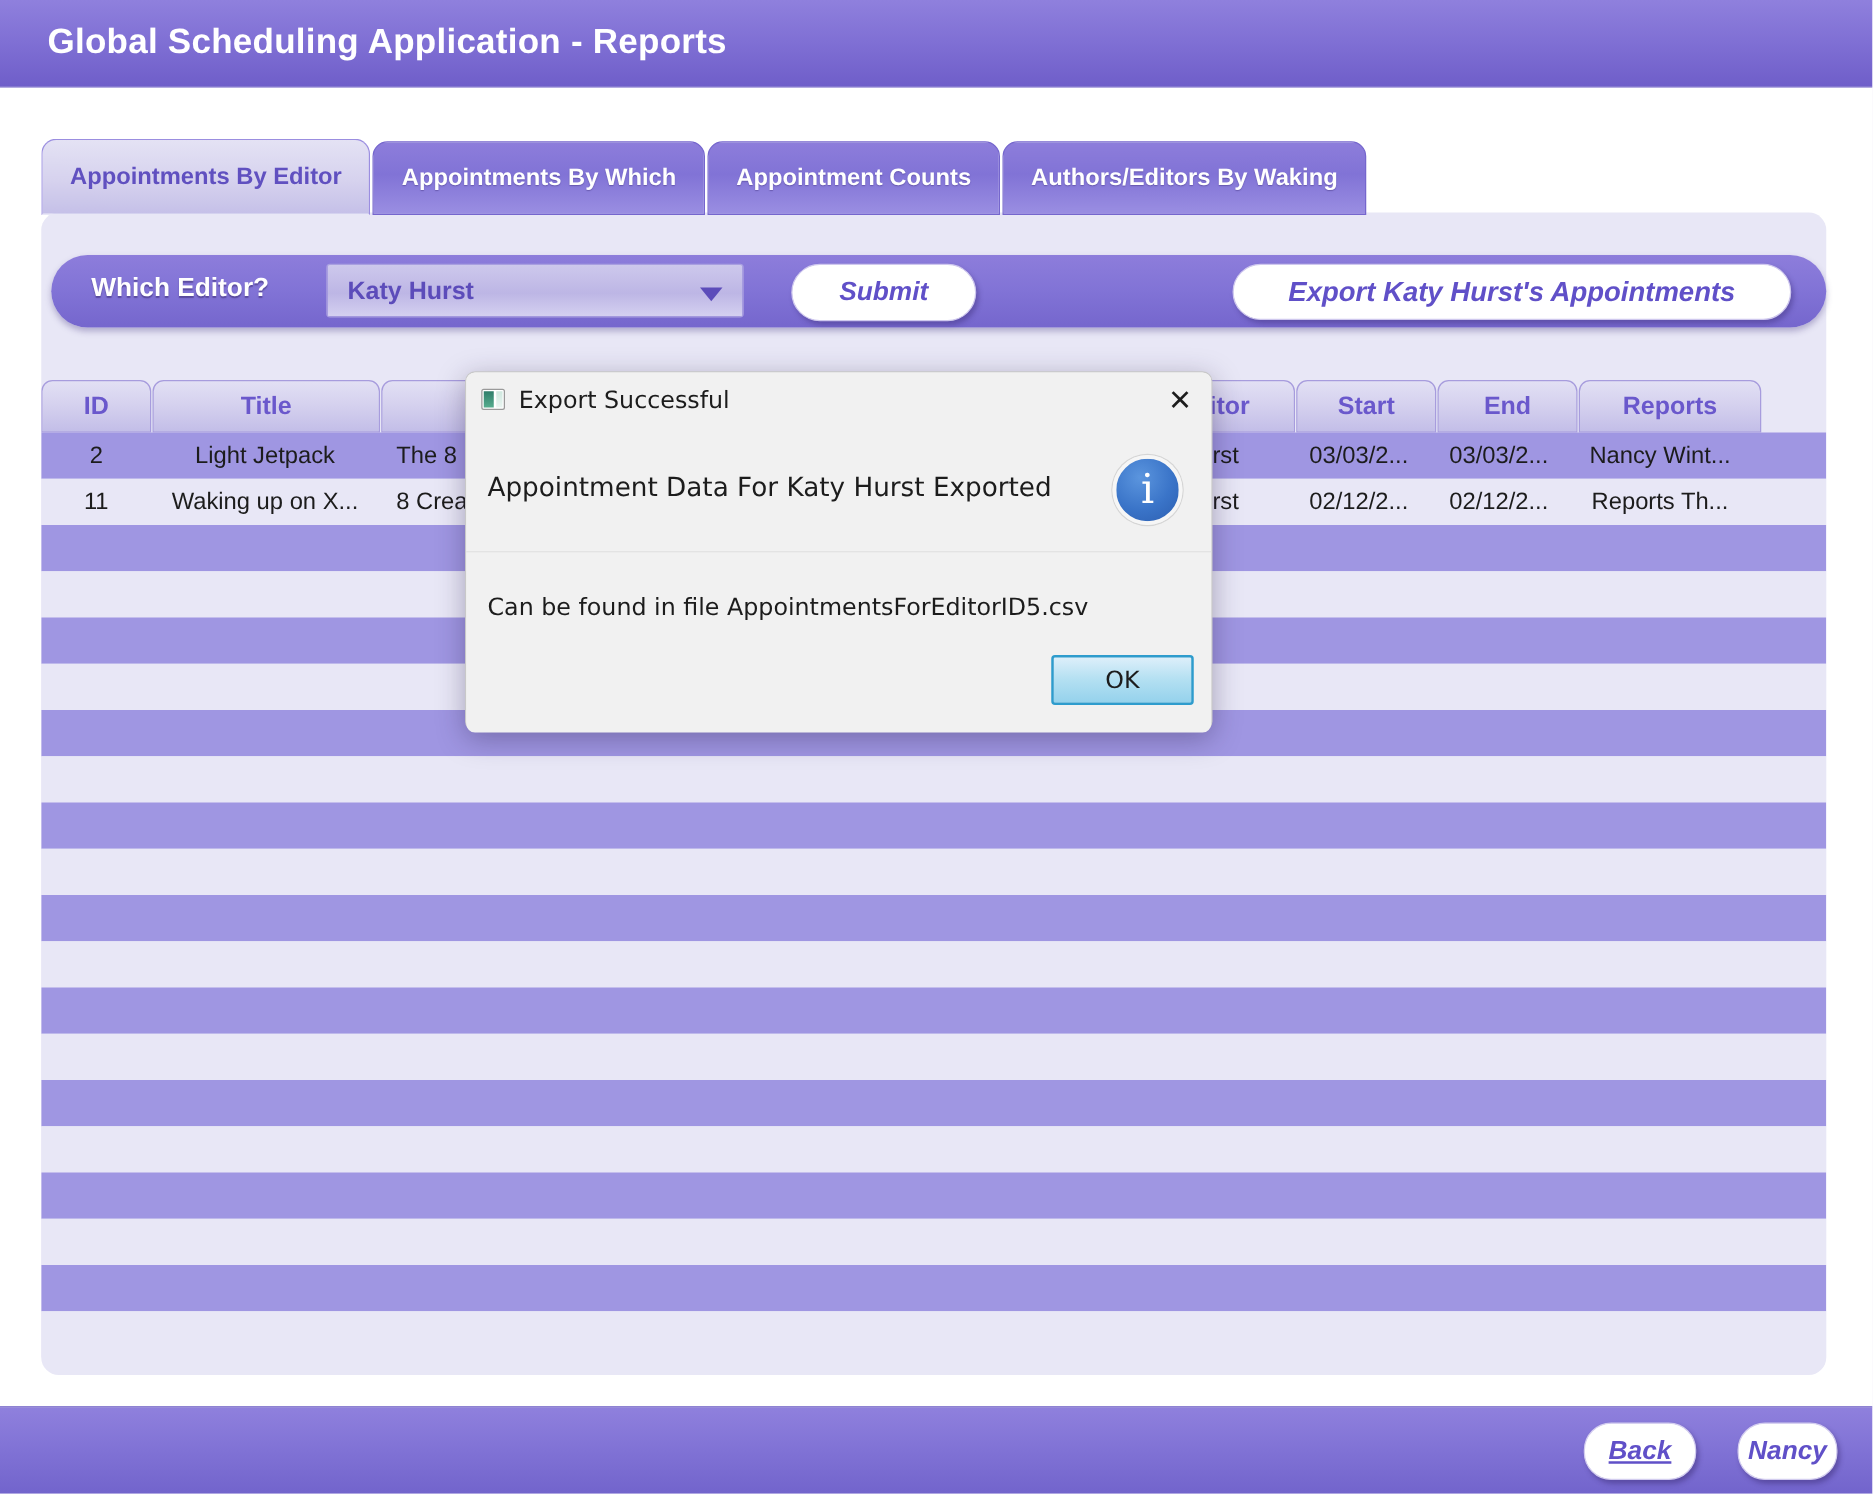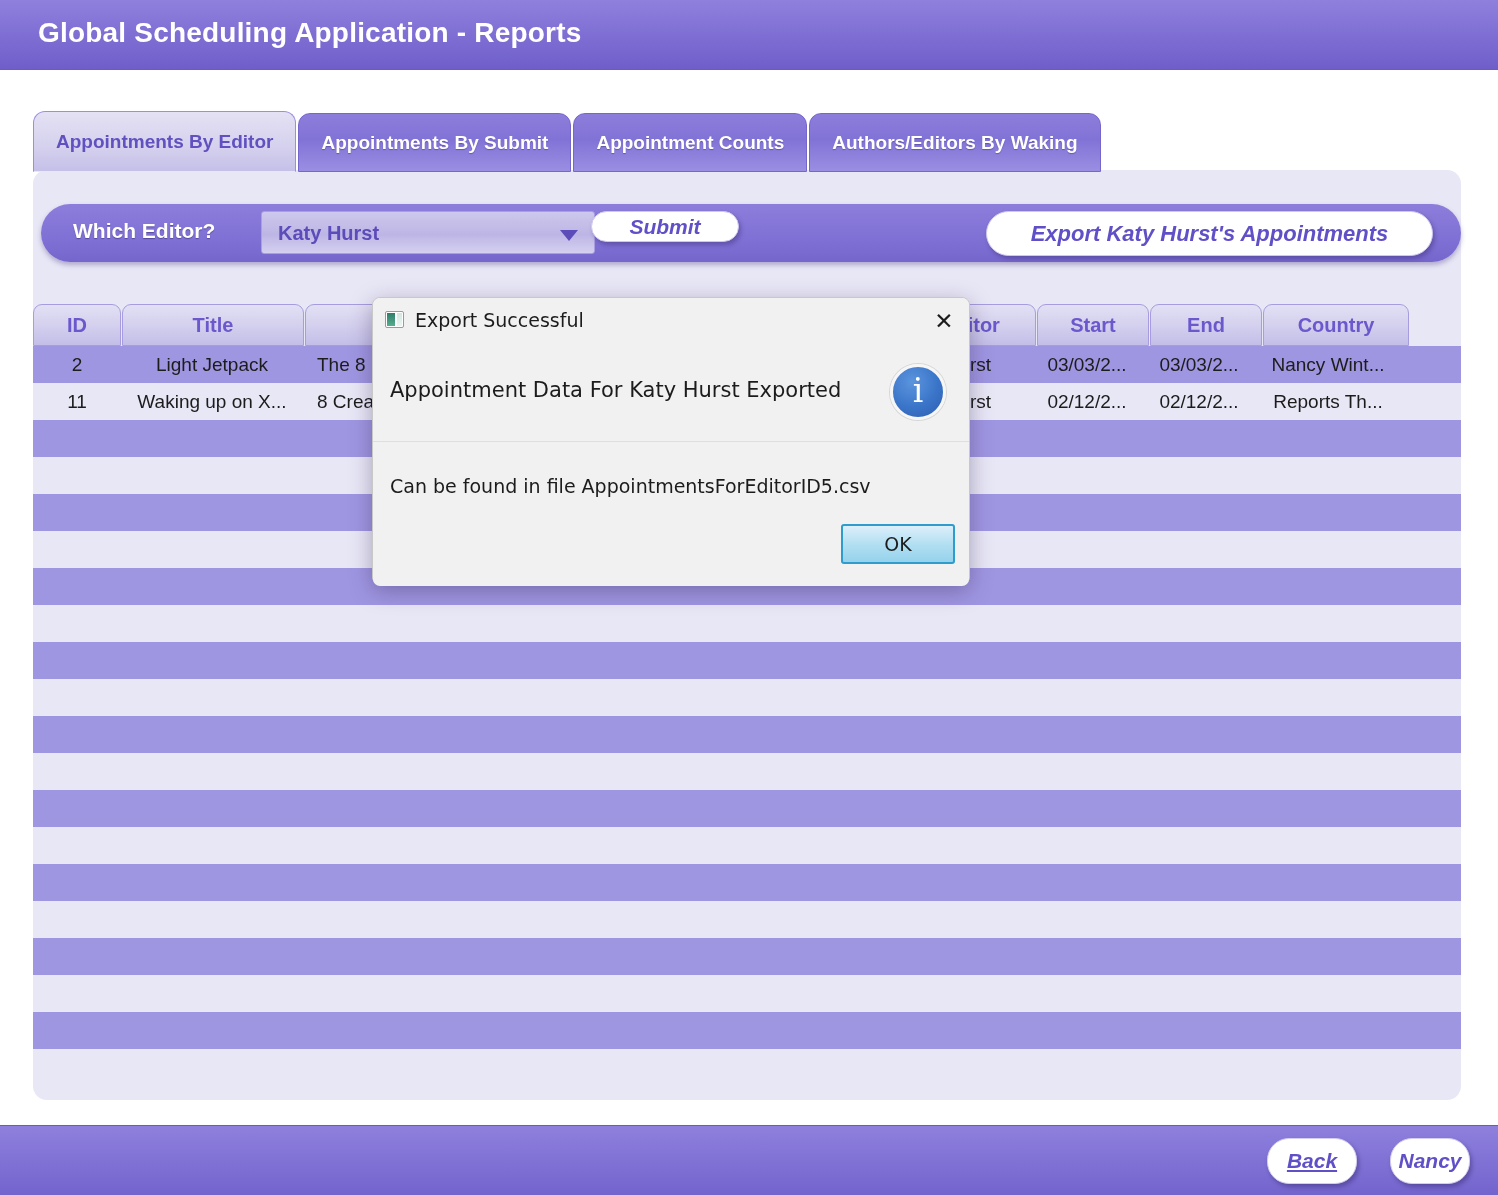--- a/index.html
+++ b/index.html
@@ -147,22 +147,22 @@
     font-size: 21px;
     font-style: italic;
     font-weight: bold;
     color: #6050c8;
     box-shadow: 2px 3px 4px rgba(60,45,120,0.42);
     box-sizing: border-box;
     cursor: pointer;
     white-space: nowrap;
   }
   .btn-submit {
-    left: 550px; top: 7px;
-    width: 148px; height: 31px;
+    left: 592px; top: 7px;
+    width: 148px; height: 46px;
   }
   .btn-export {
     left: 945px; top: 7px;
     width: 447px; height: 45px;
     font-size: 22px;
   }
 
   
   .table {
     position: absolute;
@@ -376,21 +376,21 @@
 <body>
 
 <div id="app">
 
   <div class="titlebar">
     <div class="titlebar-text">Global Scheduling Application - Reports</div>
   </div>
 
   <div class="tabstrip" id="tabstrip">
       <div class="tab active">Appointments By Editor</div>
-      <div class="tab inactive">Appointments By Submit</div>
+      <div class="tab inactive">Appointments By Which</div>
       <div class="tab inactive">Appointment Counts</div>
       <div class="tab inactive">Authors/Editors By Waking</div>
     </div>
 
   <div class="content-panel">
 
     <div class="toolbar">
       <div class="toolbar-label">Which Editor?</div>
 
       <div class="combo">
@@ -405,21 +405,21 @@
     <div class="table">
       <div class="thead" id="thead">
           <div class="th" style="width: 88px;">ID</div>
           <div class="th" style="width: 182px;">Title</div>
           <div class="th" style="width: 248px;">Description</div>
           <div class="th" style="width: 190px;">Location</div>
           <div class="th" style="width: 160px;">Type</div>
           <div class="th" style="width: 130px;">Editor</div>
           <div class="th" style="width: 112px;">Start</div>
           <div class="th" style="width: 112px;">End</div>
-          <div class="th" style="width: 146px;">Country</div>
+          <div class="th" style="width: 146px;">Reports</div>
         </div>
       <div class="tbody" id="tbody">
           <div class="tr odd">
             <div class="td center" style="width: 88px;">2</div>
             <div class="td center" style="width: 182px;">Light Jetpack</div>
             <div class="td" style="width: 248px;">The 8</div>
             <div class="td" style="width: 190px;"></div>
             <div class="td" style="width: 160px;"></div>
             <div class="td" style="width: 130px;">aty Hurst</div>
             <div class="td center" style="width: 112px;">03/03/2...</div>

